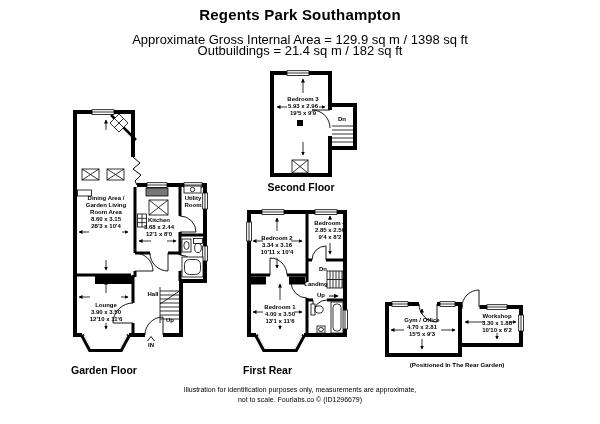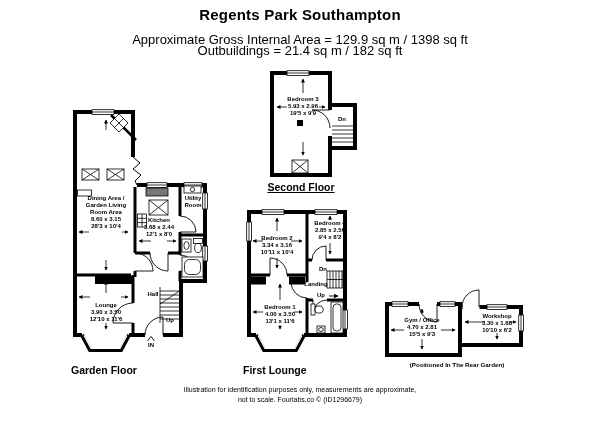--- a/index.html
+++ b/index.html
@@ -10,21 +10,21 @@
          font-size:15px;font-weight:bold;letter-spacing:.2px;}
   .arealines{position:absolute;left:0;right:0;top:34px;text-align:center;
          font-size:13px;line-height:11px;}
   .footer{position:absolute;left:0;right:0;top:385px;text-align:center;
          font-size:7px;line-height:9.5px;}
   .lbl{position:absolute;transform:translateX(-50%);text-align:center;
        font-size:6px;line-height:6.9px;font-weight:bold;white-space:nowrap;}
   .ann{position:absolute;transform:translateX(-50%);text-align:center;
        font-size:6px;line-height:6.5px;font-weight:bold;white-space:nowrap;}
   .floor-label{position:absolute;font-size:10.5px;font-weight:bold;white-space:nowrap;}
-  .floor-label.centered{transform:translateX(-50%);text-decoration:underline;}
+  .floor-label.centered{transform:translateX(-50%);}
   .caption{position:absolute;transform:translateX(-50%);font-size:6.2px;font-weight:bold;white-space:nowrap;}
 </style>
 </head>
 <body>
 
 <div id="stage">
 
   <svg id="plan-svg" width="600" height="424" viewBox="0 0 600 424">
     <defs>
       <marker id="arr" viewBox="0 0 8 8" refX="7" refY="4" markerWidth="5" markerHeight="5" orient="auto-start-reverse">
@@ -292,21 +292,21 @@
     <div>9'4 x 8'2</div>
   </div>
   <div class="lbl" style="left:280px;top:304px">
     <div>Bedroom 1</div>
     <div>4.00 x 3.50</div>
     <div>13'1 x 11'6</div>
   </div>
   <div class="ann" style="left:323px;top:266px">Dn</div>
   <div class="ann" style="left:316px;top:281px">Landing</div>
   <div class="ann" style="left:321px;top:292px">Up</div>
-  <div class="floor-label" style="left:243px;top:364px">First Lounge</div>
+  <div class="floor-label" style="left:243px;top:364px">First Rear</div>
 
   <div class="lbl" style="left:422px;top:317px">
     <div>Gym / Office</div>
     <div>4.70 x 2.81</div>
     <div>15'5 x 9'3</div>
   </div>
   <div class="lbl" style="left:497px;top:313px">
     <div>Workshop</div>
     <div>3.30 x 1.88</div>
     <div>10'10 x 6'2</div>

